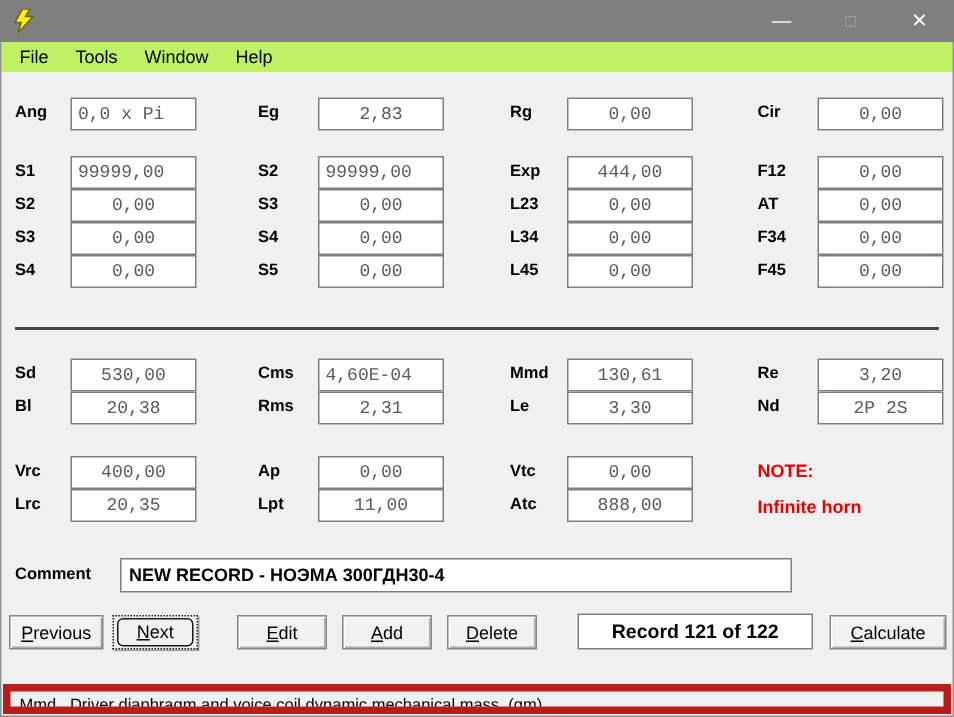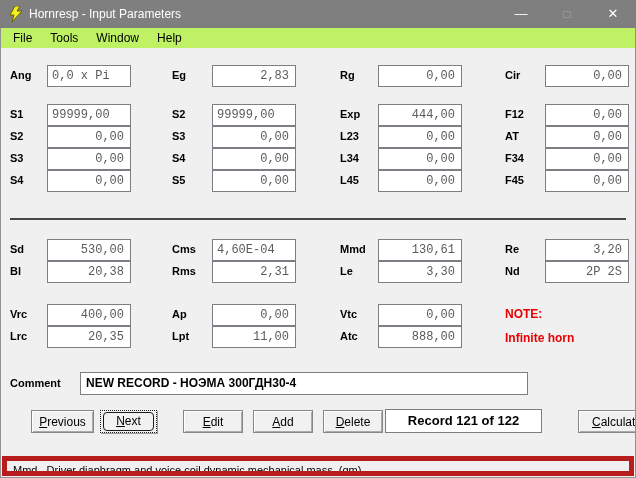--- a/index.html
+++ b/index.html
@@ -21,39 +21,39 @@
   
   .menubar{position:absolute;left:1px;top:28px;width:634px;height:20px;background:#bef264;display:flex;align-items:stretch;padding-left:3px;box-sizing:border-box;}
   .menu-item{padding:3px 9px 0 9px;font-size:12px;color:#000;}
   
   .lbl{position:absolute;font-size:11px;font-weight:bold;color:#000;white-space:nowrap;}
   .f{
     position:absolute;width:84px;height:22px;box-sizing:border-box;
     background:#ffffff;border:1px solid #7b7f83;
     font-family:"Liberation Mono","DejaVu Sans Mono",monospace;
     font-size:12px;color:#5a5a5a;line-height:20px;
-    padding:0 6px;text-align:right;white-space:pre;overflow:hidden;
+    padding:0 6px;text-align:center;white-space:pre;overflow:hidden;
   }
   .f.la{text-align:left;padding-left:4px;}
   .sep{position:absolute;left:10px;top:218px;width:616px;height:2px;background:#474747;}
   .note-title{position:absolute;left:505px;top:307px;font-size:12px;font-weight:bold;color:#e80000;}
   .note-text{position:absolute;left:505px;top:331px;font-size:12px;font-weight:bold;color:#e80000;}
   
   .comment-field{
     position:absolute;left:80px;top:372px;width:448px;height:23px;box-sizing:border-box;
     background:#fff;border:1px solid #7b7f83;font-size:12px;font-weight:bold;color:#000;
     line-height:21px;padding:0 5px;white-space:nowrap;overflow:hidden;
   }
   
   .btn{
     position:absolute;top:410px;height:23px;box-sizing:border-box;
     background:#f1f1f1;border:1px solid #868686;
     box-shadow:inset 1px 1px 0 #ffffff,inset -1px -1px 0 #ababab;
     font-family:"Liberation Sans",sans-serif;font-size:12px;color:#000;
-    text-align:center;line-height:20px;padding:0;white-space:nowrap;margin-left:25px;
+    text-align:center;line-height:20px;padding:0;white-space:nowrap;
   }
   .ac{text-decoration:underline;}
   .next-btn{border:1px dotted #1a1a1a;box-shadow:1px 1px 0 #9d9d9d;background:#f1f1f1;padding:1px;}
   .next-inner{display:block;height:17px;line-height:16px;border:1px solid #1a1a1a;border-radius:4px;margin:0 1px;}
   .record-box{
     position:absolute;left:385px;top:409px;width:157px;height:24px;box-sizing:border-box;
     background:#fff;border:1px solid #7b7f83;font-size:13px;font-weight:bold;color:#000;
     text-align:center;line-height:22px;
   }
   
@@ -63,21 +63,20 @@
     font-size:11px;color:#000;line-height:18px;padding-left:6px;white-space:pre;overflow:hidden;z-index:60;
   }
 </style>
 </head>
 <body>
 
 <div class="titlebar">
   <svg class="app-icon" viewBox="0 0 14 16">
     <polygon points="6,0 11,0 8,5 13,5 3,16 5,9 1,9" fill="#f5ef1f" stroke="#6b6400" stroke-width="1"></polygon>
   </svg>
-  <span class="title-text">Hornresp - Input Parameters</span>
   <div class="cap-btn cap-min">—</div>
   <div class="cap-btn cap-max">□</div>
   <div class="cap-btn cap-close">✕</div>
 </div>
 
 <div class="menubar">
   <div class="menu-item">File</div>
   <div class="menu-item">Tools</div>
   <div class="menu-item">Window</div>
   <div class="menu-item">Help</div>

